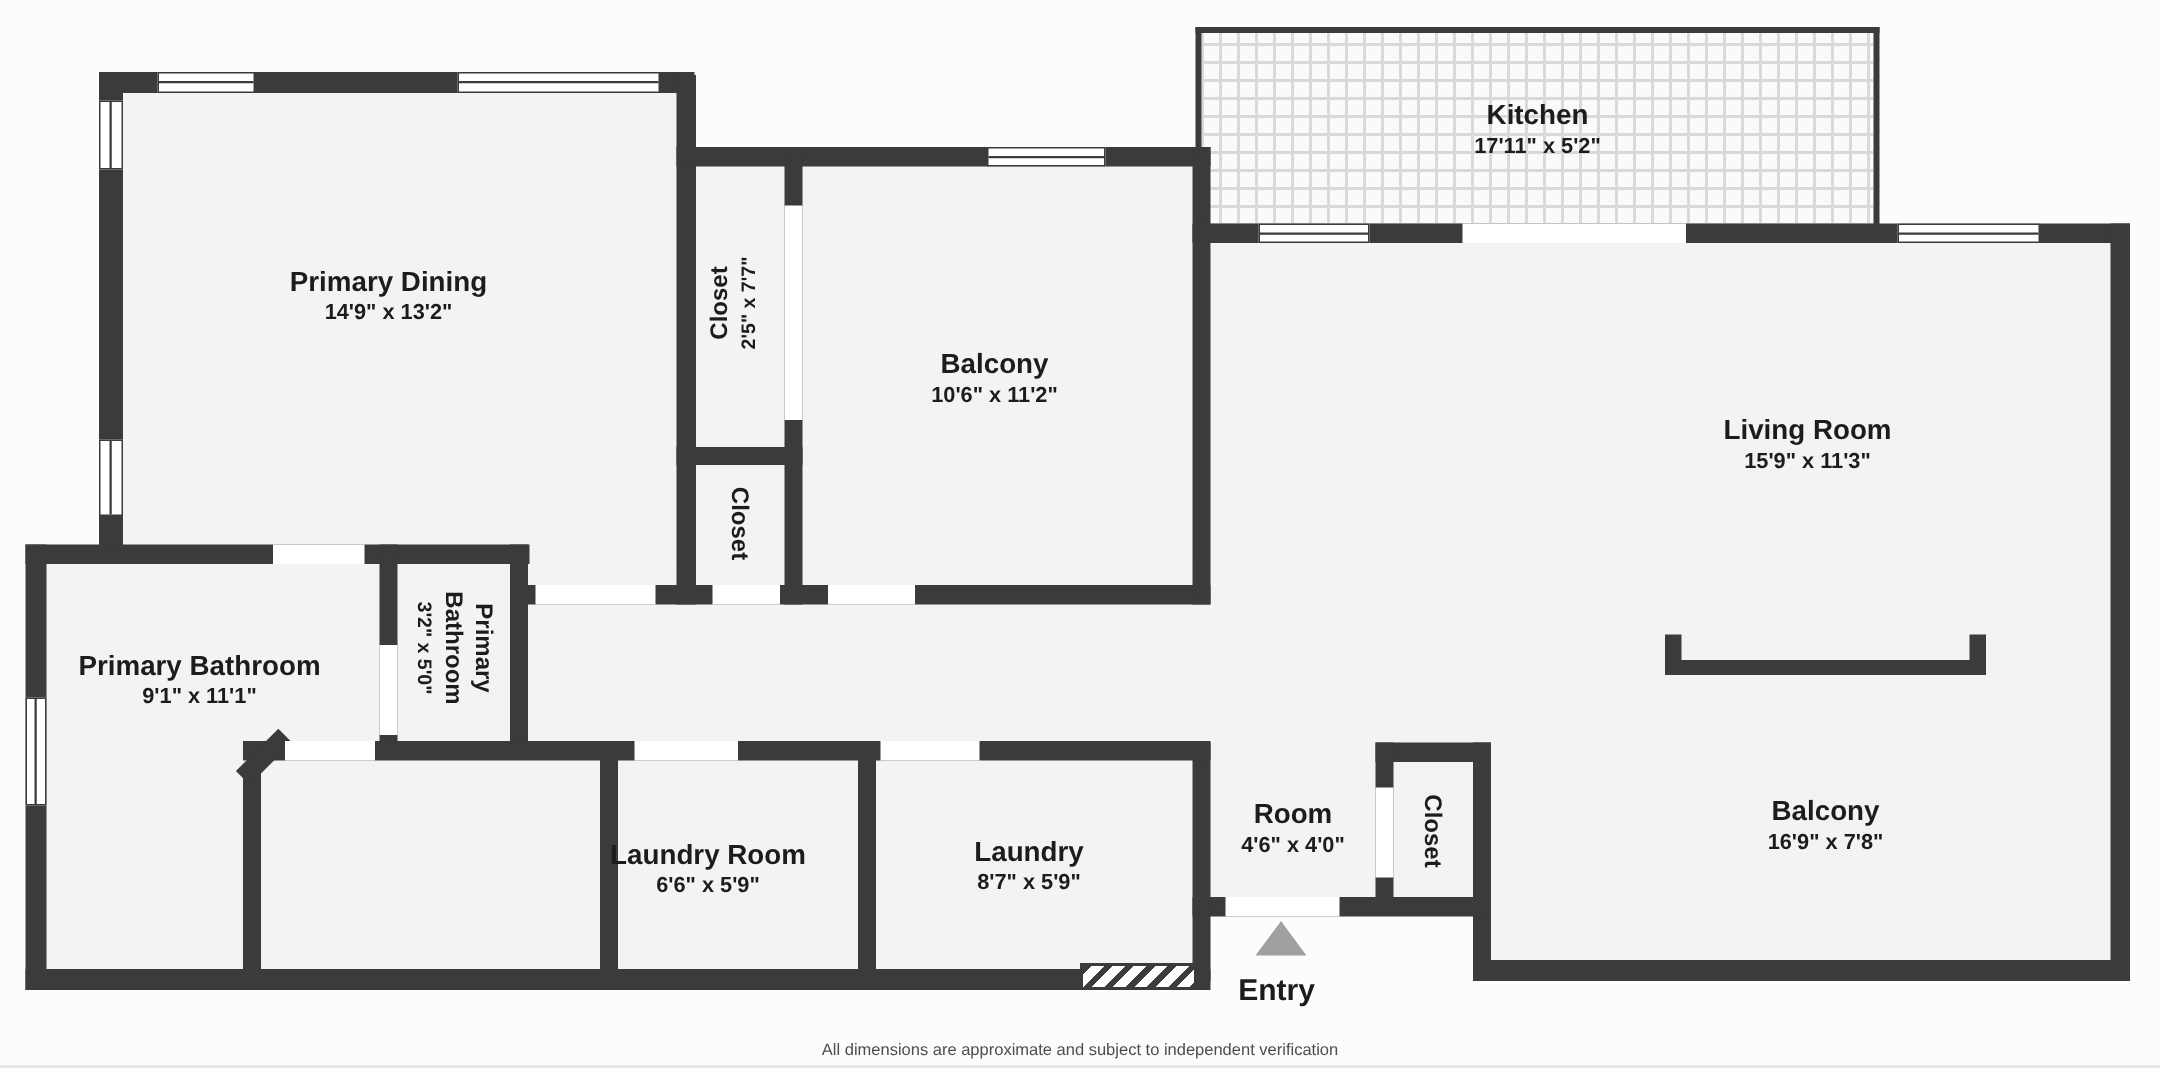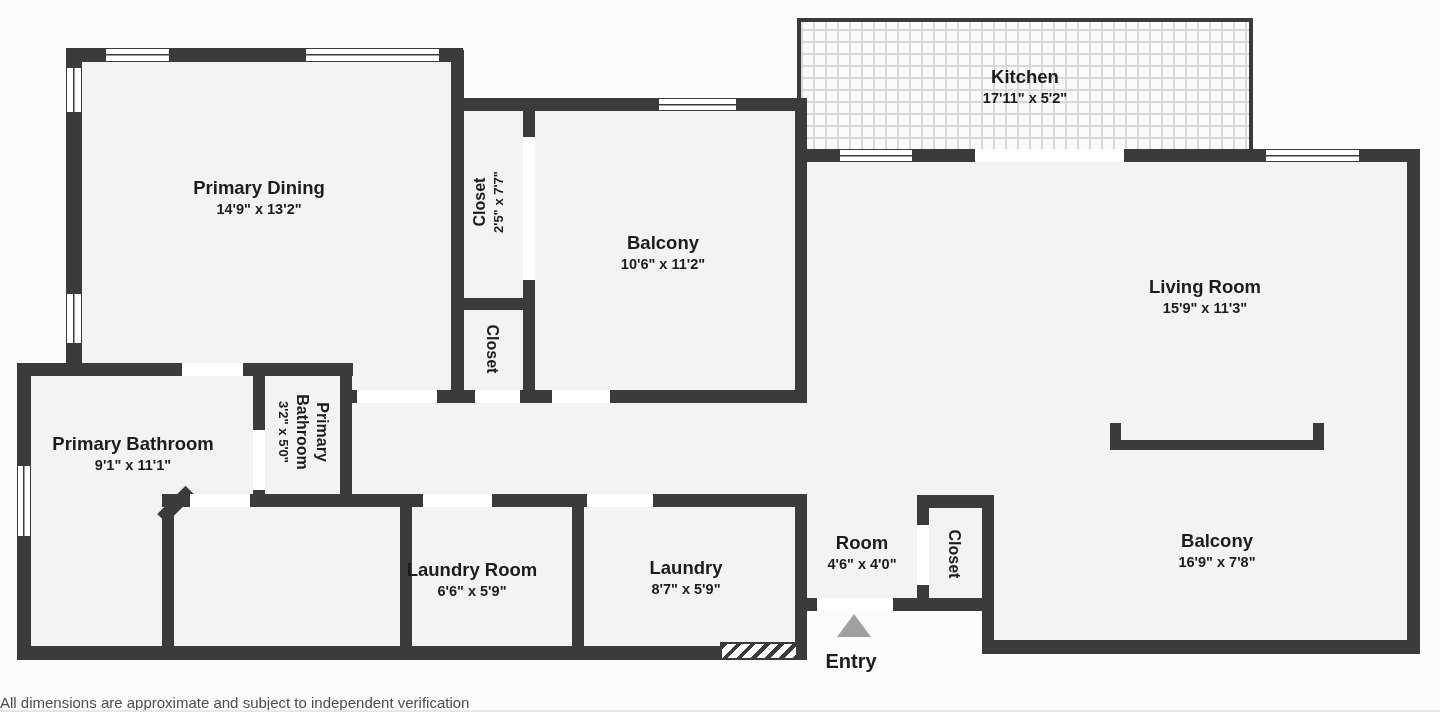--- a/index.html
+++ b/index.html
@@ -42,22 +42,22 @@
     transform:translate(-50%,-50%);white-space:nowrap;line-height:1.25;
   }
   .label.rot-cw{transform:translate(-50%,-50%) rotate(90deg);}
   .label.rot-ccw{transform:translate(-50%,-50%) rotate(-90deg);}
   .room-name{font-size:18.5px;font-weight:700;white-space:pre-line;}
   .room-dims{font-size:14.5px;font-weight:600;margin-top:1px;}
   .small .room-name{font-size:16px;}
   .small .room-dims{font-size:13px;}
   .entry-label{position:absolute;transform:translate(-50%,-50%);font-size:20px;font-weight:700;color:#1c1c1c;}
   .footer{
-    position:absolute;left:0;right:0;top:694px;
-    font-size:15px;color:#4d4d4d;font-weight:400;
+    position:absolute;left:0;right:0;top:694px;text-align:center;
+    font-size:11px;color:#4d4d4d;font-weight:400;
   }
   .edge-line{position:absolute;left:0;right:0;top:710px;height:2px;background:#e7e7e7;}
 </style>
 </head>
 <body>
 
 <div id="stage">
 
   <div class="floor" style="left:82px;top:62px;width:370px;height:313px"></div>
   <div class="floor" style="left:452px;top:110px;width:83px;height:280px"></div>

